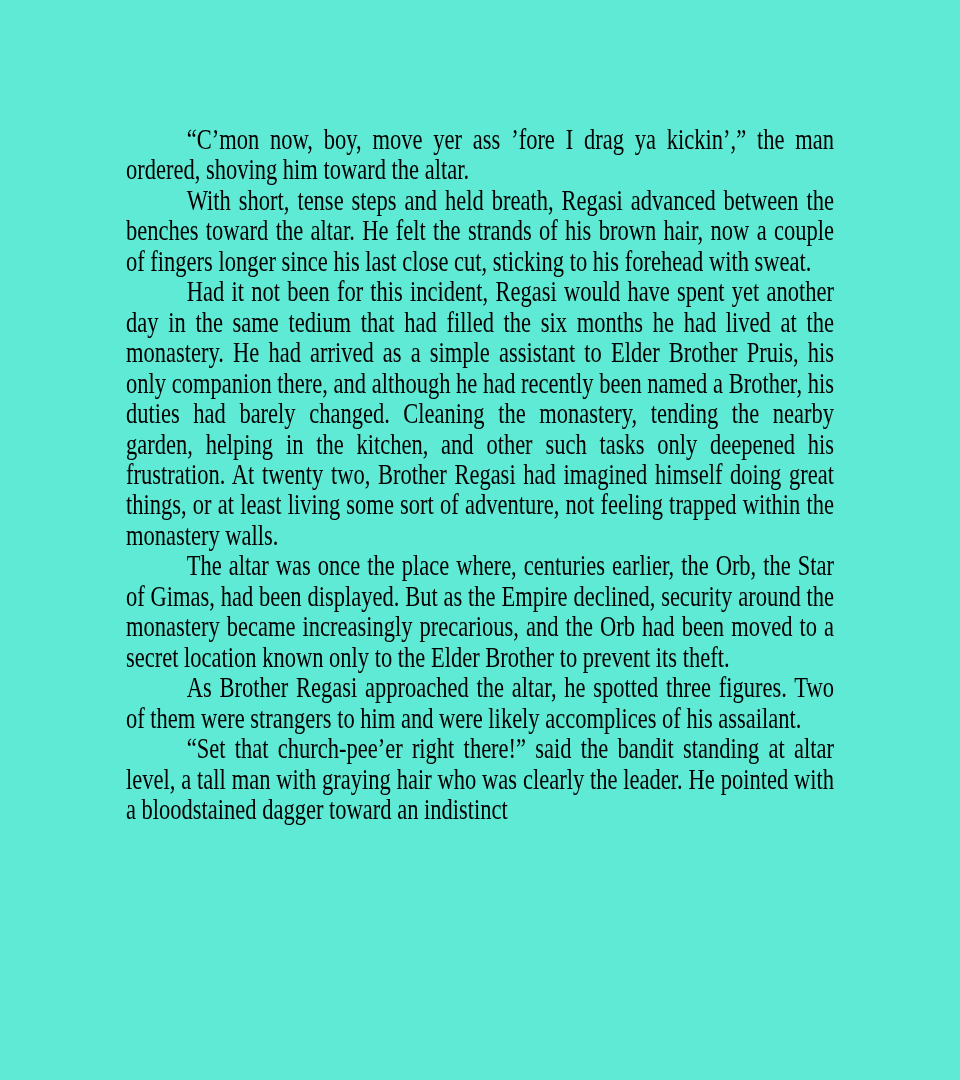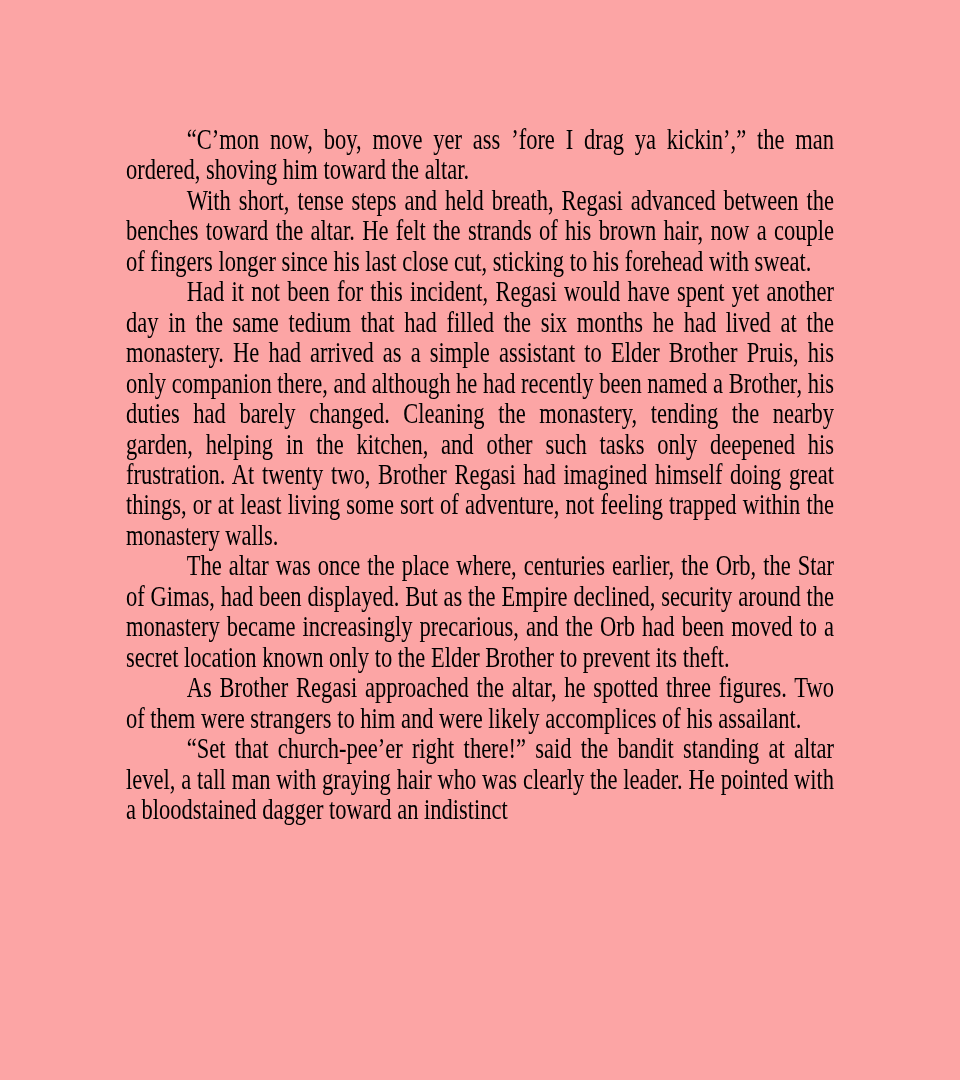--- a/index.html
+++ b/index.html
@@ -13,21 +13,21 @@
     overflow: hidden;
     position: relative;
     font-family: "Liberation Serif", serif;
   }
   .page {
     position: absolute;
     left: 0;
     top: 0;
     width: 960px;
     height: 1080px;
-    background: #fca5a5;
+    background: #5eead4;
   }
   .text-column {
     position: absolute;
     left: 126px;
     top: 124px;
     width: 944px;               
     transform: scaleX(0.75);    
     transform-origin: 0 0;
     color: #000000;
     font-size: 30px;

